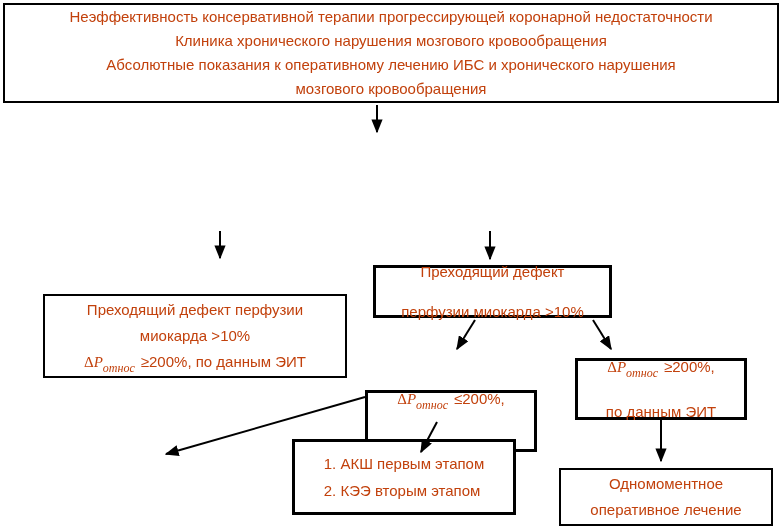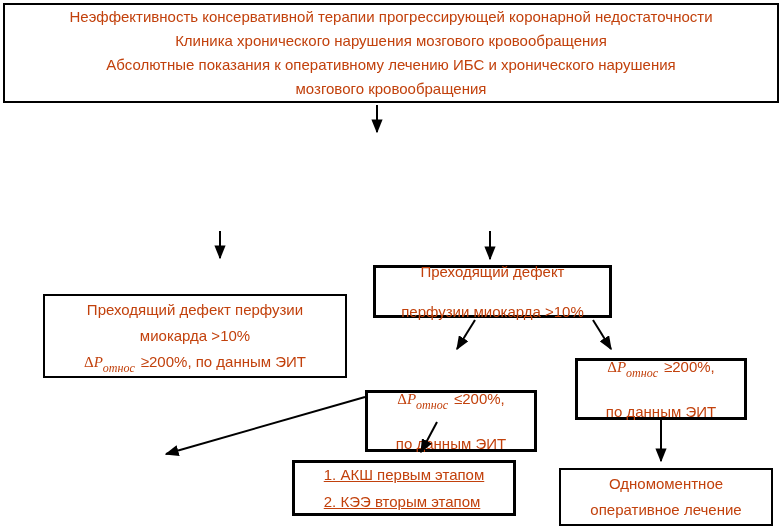--- a/index.html
+++ b/index.html
@@ -18,21 +18,21 @@
   .wrapline{display:block;}
   .list{display:inline-block;text-align:left;}
   
   .b-title{left:3px;top:3px;width:776px;height:100px;line-height:24px;}
   .b-tests{left:179px;top:139px;width:383px;height:90px;line-height:27px;}
   .b-perf-l{left:43px;top:264px;width:304px;height:84px;line-height:26px;margin-top:30px;}
   .b-perf-r{left:373px;top:265px;width:239px;height:53px;line-height:24px;}
   .b-le{left:365px;top:358px;width:172px;height:62px;line-height:27px;margin-top:32px;}
   .b-ge{left:575px;top:358px;width:172px;height:62px;line-height:27px;}
   .b-cea{left:45px;top:465px;width:209px;height:62px;line-height:27px;}
-  .b-cabg{left:292px;top:460px;width:224px;height:56px;line-height:27px;text-decoration:underline;}
+  .b-cabg{left:292px;top:439px;width:224px;height:76px;line-height:27px;}
   .b-one{left:559px;top:468px;width:214px;height:58px;line-height:26px;}
   
   .f-delta{font-family:"Liberation Serif",serif;}
   .f-p{font-family:"Liberation Serif",serif;font-style:italic;}
   .f-sub{font-family:"Liberation Serif",serif;font-style:italic;font-size:12px;
          position:relative;top:5px;margin-right:5px;}
   .f-rest{margin-left:1px;}
   
   .arrows{position:absolute;left:0;top:0;width:782px;height:529px;pointer-events:none;}
   .arrows line{stroke:#000000;stroke-width:2;}

